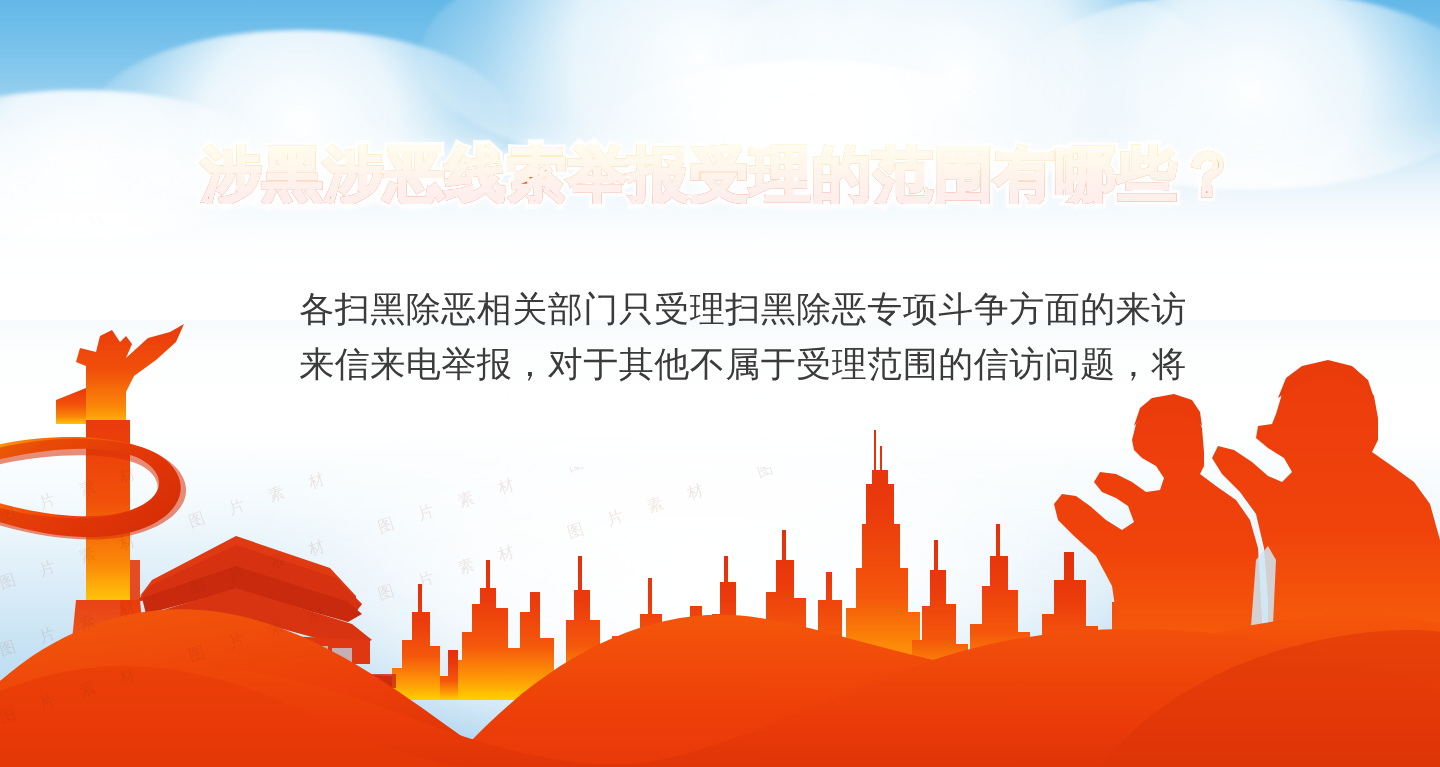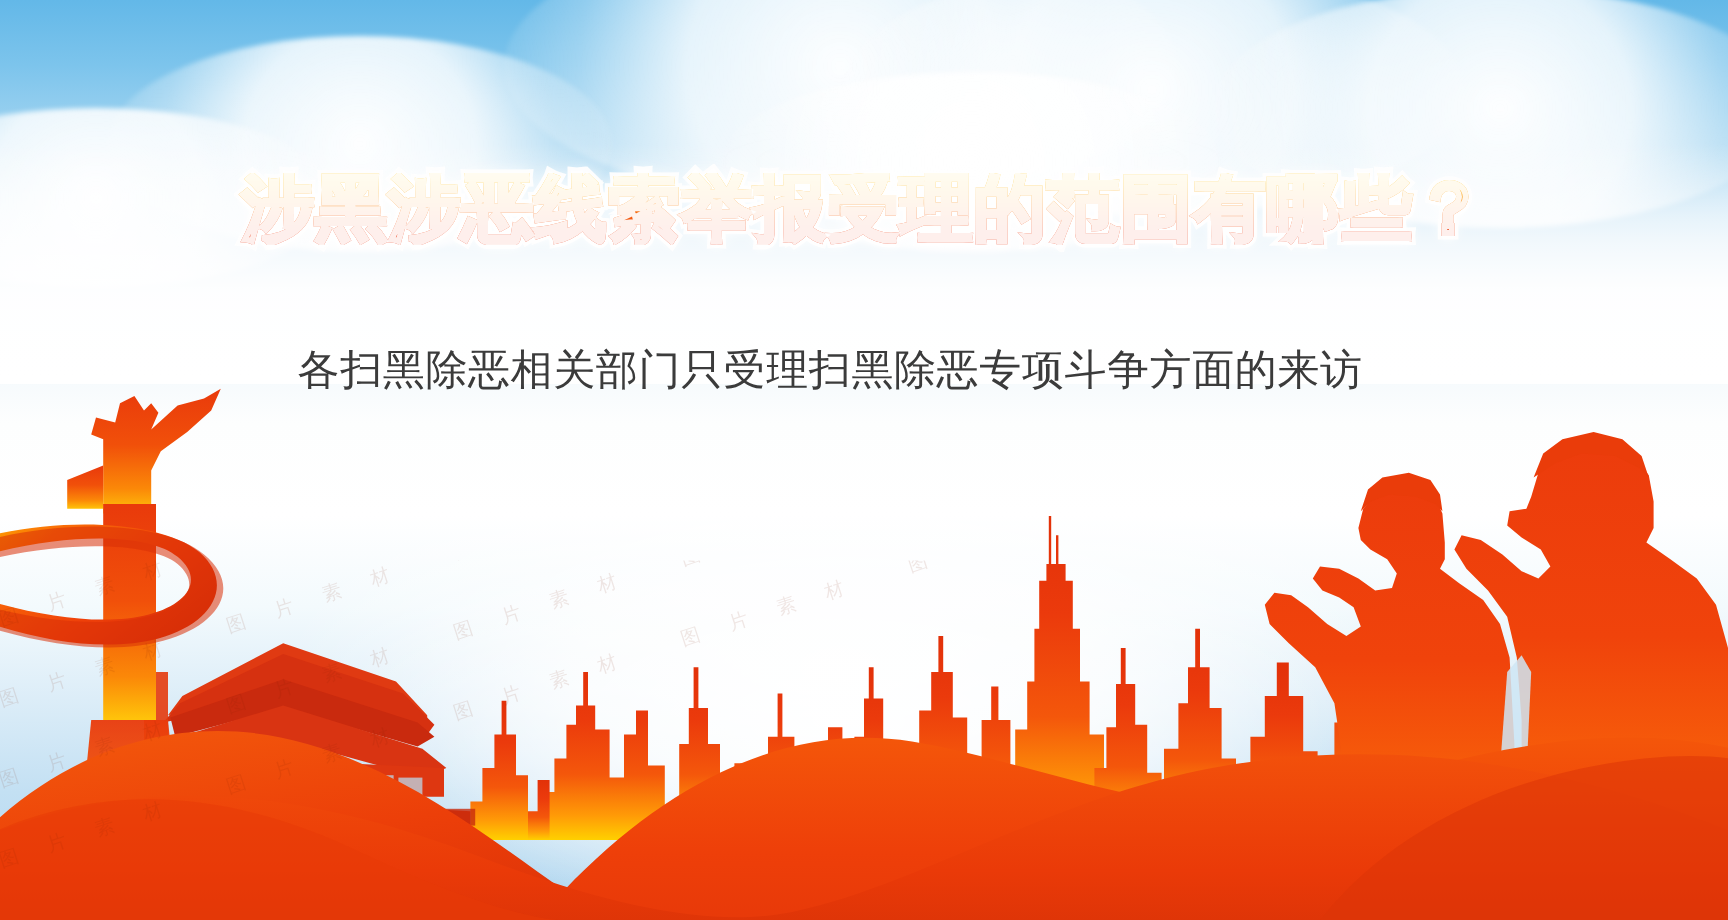--- a/index.html
+++ b/index.html
@@ -118,21 +118,21 @@
     position: absolute;
     left: 248px;
     top: 282px;
     width: 990px;
     font-family: "DejaVu Sans", "Liberation Sans", sans-serif;
     font-size: 35px;
     line-height: 55px;
     color: #3b3b3b;
     letter-spacing: 0.5px;
   }
-  .body-line { display: block; white-space: nowrap; }
+  .body-line { display: block; white-space: nowrap; text-align: center; }
 
   
   .watermark {
     position: absolute;
     left: 0; right: 0; bottom: 0;
     height: 300px;
     pointer-events: none;
     opacity: 0.10;
     color: #7a1f00;
     font-size: 16px;
@@ -354,15 +354,16 @@
     <div class="wm-row" style="margin-top:46px;">图片素材 图片素材 图片素材 图片素材 图片素材 图片素材</div>
     <div class="wm-row" style="margin-top:46px;">图片素材 图片素材 图片素材 图片素材 图片素材 图片素材</div>
     <div class="wm-row" style="margin-top:46px;">图片素材 图片素材 图片素材 图片素材 图片素材 图片素材</div>
   </div>
 
   <div class="title-shadow">涉黑涉恶线索举报受理的范围有哪些？</div>
   <div class="title">涉黑涉恶线索举报受理的范围有哪些？</div>
 
   <div class="body-text">
     <span class="body-line">各扫黑除恶相关部门只受理扫黑除恶专项斗争方面的来访</span>
+    <span class="body-line">来信来电举报，对于其他不属于受理范围的信访问题，将</span>
   </div>
 
 </div>
 
 </body></html>

